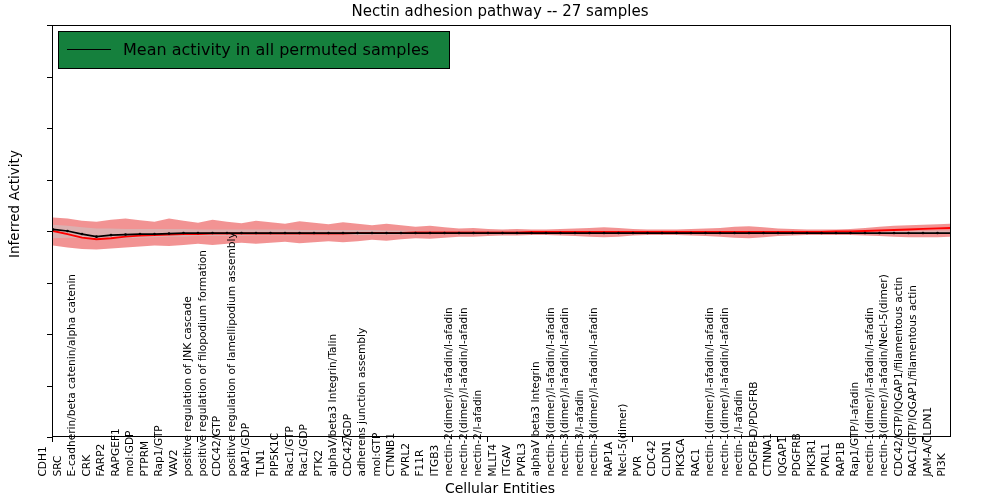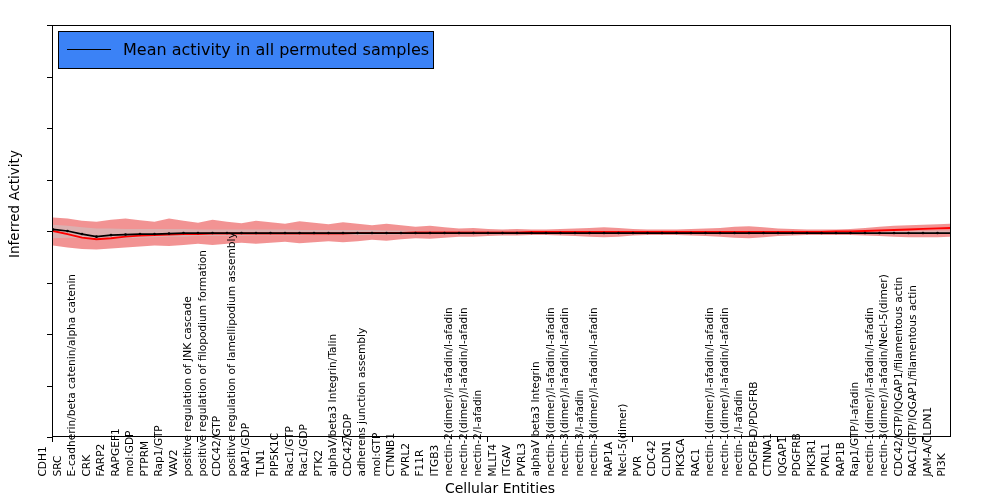--- a/index.html
+++ b/index.html
@@ -39,34 +39,35 @@
     bottom:0;
     font-size:10.6px;line-height:10.6px;color:#000;
     white-space:nowrap;
     transform-origin:left bottom;
     transform:rotate(-90deg);
   }
 
   
   #legend{
     position:absolute;left:58px;top:31px;
-    border:1.3px solid #000;background:#3b82f6;
-    padding:5px 4px 6px 8px;
+    border:1.3px solid #000;background:#15803d;
+    padding:5px 20px 6px 8px;
     z-index:40;
   }
   .legend-row{display:flex;align-items:center;height:25px;}
   .legend-swatch{width:44px;height:0;border-top:1.6px solid #000;margin-right:12px;}
   .legend-swatch.red{border-top-color:#ff0000;}
   .legend-text{font-size:16px;color:#000;white-space:nowrap;}
 </style>
 </head>
 <body>
 
 <div id="root">
 
+  <div id="chart-title">Nectin adhesion pathway -- 27 samples</div>
 
   <div id="y-axis-group">
     <div id="ylabel">Inferred Activity</div>
     <div id="ytick-labels"></div>
   </div>
 
   <div id="plot-area">
     <svg id="svg-layer" viewBox="0 0 899 412" preserveAspectRatio="none">
         <path d="M0.00,191.58 L14.50,192.61 L29.00,194.67 L43.50,195.70 L58.00,193.64 L72.50,192.61 L87.00,194.15 L101.50,195.70 L116.00,192.61 L130.50,194.67 L145.00,196.73 L159.50,193.64 L174.00,195.70 L188.50,197.25 L203.00,194.67 L217.50,196.21 L232.00,197.76 L246.50,195.19 L261.00,196.73 L275.50,198.27 L290.00,196.21 L304.50,197.76 L319.00,199.31 L333.50,197.76 L348.00,199.31 L362.50,200.85 L377.00,199.82 L391.50,201.37 L406.00,202.39 L420.50,201.88 L435.00,202.91 L449.50,203.43 L464.00,202.91 L478.50,203.43 L493.00,203.43 L507.50,202.91 L522.00,202.39 L536.50,201.88 L551.00,201.37 L565.50,201.88 L580.00,202.91 L594.50,203.43 L609.00,203.43 L623.50,203.43 L638.00,202.91 L652.50,202.39 L667.00,201.88 L681.50,200.85 L696.00,200.33 L710.50,201.37 L725.00,202.39 L739.50,202.91 L754.00,203.43 L768.50,203.43 L783.00,203.43 L797.50,202.91 L812.00,201.88 L826.50,200.85 L841.00,199.82 L855.50,199.31 L870.00,198.79 L884.50,198.27 L899.00,197.76 L899.00,210.63 L884.50,211.15 L870.00,211.15 L855.50,211.15 L841.00,210.63 L826.50,210.12 L812.00,209.60 L797.50,209.09 L783.00,209.09 L768.50,209.09 L754.00,209.09 L739.50,209.60 L725.00,210.12 L710.50,211.15 L696.00,212.18 L681.50,211.66 L667.00,210.63 L652.50,210.12 L638.00,209.60 L623.50,209.09 L609.00,209.09 L594.50,209.09 L580.00,209.60 L565.50,210.63 L551.00,211.15 L536.50,210.63 L522.00,210.12 L507.50,209.60 L493.00,209.09 L478.50,209.09 L464.00,209.60 L449.50,209.60 L435.00,210.12 L420.50,210.63 L406.00,210.63 L391.50,211.66 L377.00,212.69 L362.50,212.18 L348.00,213.21 L333.50,214.75 L319.00,213.72 L304.50,215.27 L290.00,216.30 L275.50,215.27 L261.00,216.30 L246.50,217.33 L232.00,215.78 L217.50,216.81 L203.00,217.84 L188.50,216.81 L174.00,217.84 L159.50,218.88 L145.00,217.84 L130.50,218.88 L116.00,219.91 L101.50,219.39 L87.00,220.42 L72.50,221.45 L58.00,222.48 L43.50,223.51 L29.00,223.00 L14.50,221.45 L0.00,219.39 Z" fill="#f08080" fill-opacity="0.85" stroke="none"></path>
         <path d="M0.00,198.79 L14.50,199.82 L29.00,201.37 L43.50,202.39 L58.00,202.39 L72.50,202.91 L87.00,202.91 L101.50,202.91 L116.00,202.91 L130.50,202.91 L145.00,203.43 L159.50,203.43 L174.00,203.43 L188.50,203.43 L203.00,203.43 L217.50,203.43 L232.00,203.43 L246.50,203.94 L261.00,203.94 L275.50,203.94 L290.00,203.94 L304.50,203.94 L319.00,203.94 L333.50,204.45 L348.00,204.45 L362.50,204.45 L377.00,204.97 L391.50,204.97 L406.00,204.97 L420.50,204.97 L435.00,204.97 L449.50,204.97 L464.00,204.97 L478.50,204.97 L493.00,204.97 L507.50,204.97 L522.00,204.97 L536.50,204.97 L551.00,204.97 L565.50,204.97 L580.00,204.97 L594.50,204.97 L609.00,204.97 L623.50,204.97 L638.00,204.97 L652.50,204.97 L667.00,204.97 L681.50,204.97 L696.00,204.97 L710.50,204.97 L725.00,204.97 L739.50,204.97 L754.00,204.97 L768.50,204.97 L783.00,204.97 L797.50,204.97 L812.00,204.97 L826.50,204.97 L841.00,204.97 L855.50,204.97 L870.00,204.97 L884.50,204.45 L899.00,204.45 L899.00,207.54 L884.50,207.54 L870.00,207.54 L855.50,207.54 L841.00,207.54 L826.50,207.54 L812.00,207.54 L797.50,207.54 L783.00,207.54 L768.50,207.54 L754.00,207.54 L739.50,207.54 L725.00,207.54 L710.50,207.54 L696.00,207.54 L681.50,207.54 L667.00,207.54 L652.50,207.54 L638.00,207.54 L623.50,207.54 L609.00,207.54 L594.50,207.54 L580.00,207.54 L565.50,207.54 L551.00,207.54 L536.50,207.54 L522.00,207.54 L507.50,207.54 L493.00,207.54 L478.50,207.54 L464.00,207.54 L449.50,207.54 L435.00,207.54 L420.50,207.54 L406.00,208.06 L391.50,208.06 L377.00,208.06 L362.50,208.06 L348.00,208.57 L333.50,208.57 L319.00,208.57 L304.50,209.09 L290.00,209.09 L275.50,209.09 L261.00,209.09 L246.50,209.60 L232.00,209.60 L217.50,209.60 L203.00,209.60 L188.50,210.12 L174.00,210.12 L159.50,210.12 L145.00,210.12 L130.50,210.63 L116.00,210.63 L101.50,211.15 L87.00,211.66 L72.50,212.18 L58.00,213.21 L43.50,214.24 L29.00,212.18 L14.50,211.66 L0.00,212.18 Z" fill="#c8c8c8" fill-opacity="0.55" stroke="none"></path>

